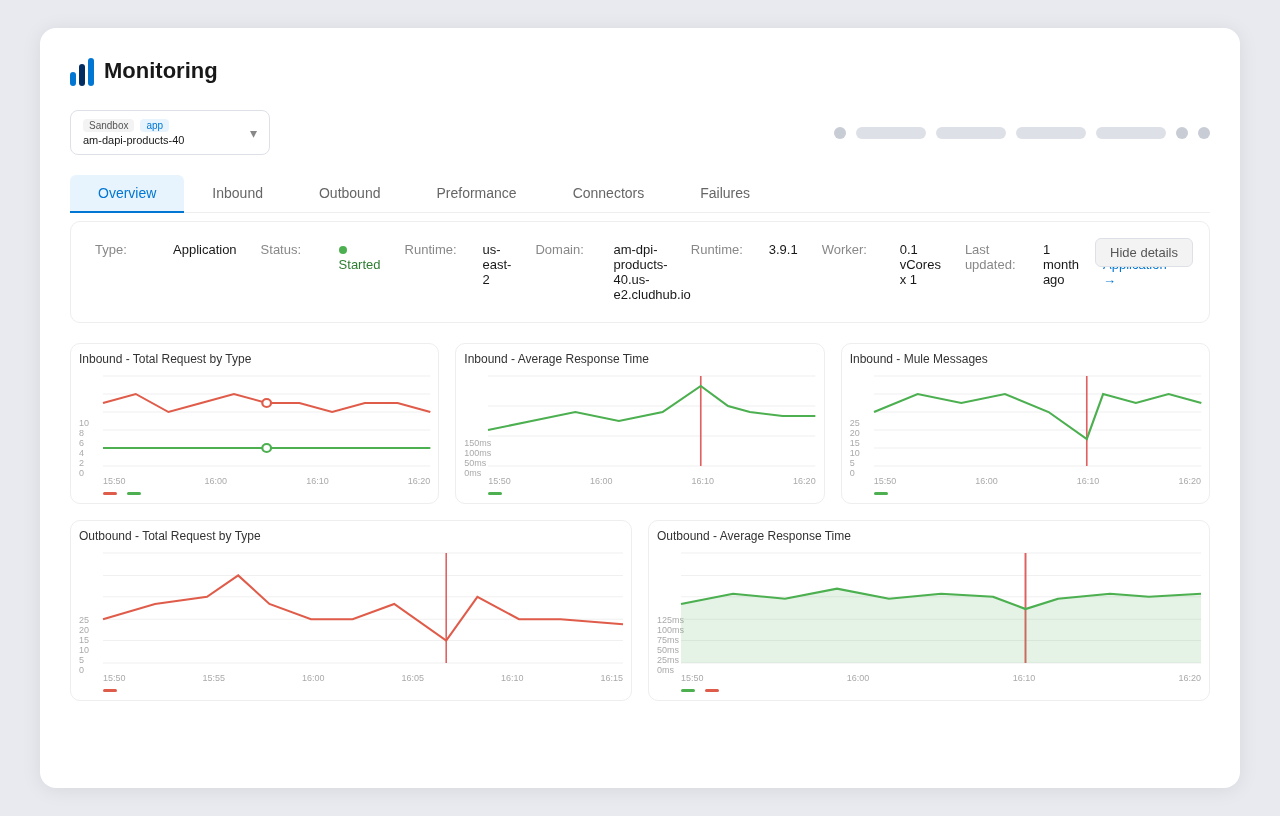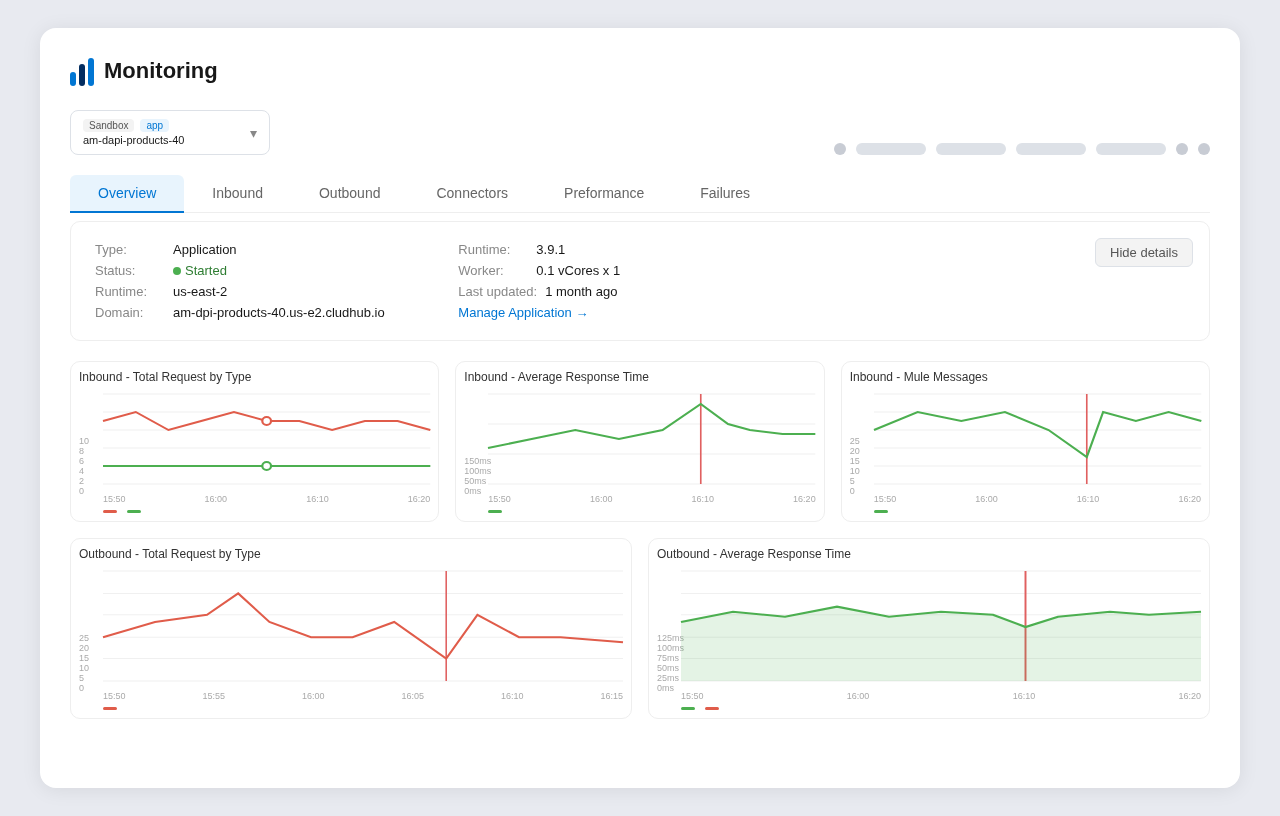--- a/index.html
+++ b/index.html
@@ -40,21 +40,21 @@
     .logo-bar:nth-child(1) { height: 14px; }
     .logo-bar:nth-child(2) { height: 22px; background: #032d60; }
     .logo-bar:nth-child(3) { height: 28px; }
     .header-title {
       font-size: 22px;
       font-weight: 600;
       color: #181818;
     }
     .toolbar {
       display: flex;
-      align-items: flex-end;
+      align-items: center;
       gap: 12px;
       margin-bottom: 20px;
     }
     .app-selector {
       display: flex;
       align-items: center;
       justify-content: space-between;
       border: 1px solid #dde1e7;
       border-radius: 8px;
       padding: 8px 12px;
@@ -117,21 +117,21 @@
     .details-card {
       border: 1px solid #eee;
       border-radius: 10px;
       padding: 20px 24px;
       margin-bottom: 20px;
       display: grid;
       grid-template-columns: 1fr 1fr 1fr;
       gap: 8px 0;
       position: relative;
     }
-    .detail-section { display: flex; flex-direction: column; gap: 6px; }
+    .detail-section { display: flex; gap: 24px; }
     .detail-row { display: flex; gap: 8px; align-items: baseline; font-size: 13px; }
     .detail-label { color: #888; min-width: 70px; }
     .detail-value { color: #181818; font-weight: 400; }
     .status-started { color: #2e7d32; font-weight: 500; }
     .status-dot {
       display: inline-block;
       width: 8px; height: 8px;
       border-radius: 50%;
       background: #4caf50;
       margin-right: 4px;
@@ -264,22 +264,22 @@
       <div class="toolbar-pill"></div>
       <div class="toolbar-dot"></div>
       <div class="toolbar-dot"></div>
     </div>
   </div>
 
   <div class="tabs">
     <div class="tab active">Overview</div>
     <div class="tab">Inbound</div>
     <div class="tab">Outbound</div>
+    <div class="tab">Preformance</div>
     <div class="tab">Connectors</div>
-    <div class="tab">Preformance</div>
     <div class="tab">Failures</div>
   </div>
 
   <div class="details-card">
     <div class="detail-section">
       <div class="detail-row">
         <span class="detail-label">Type:</span>
         <span class="detail-value">Application</span>
       </div>
       <div class="detail-row">

